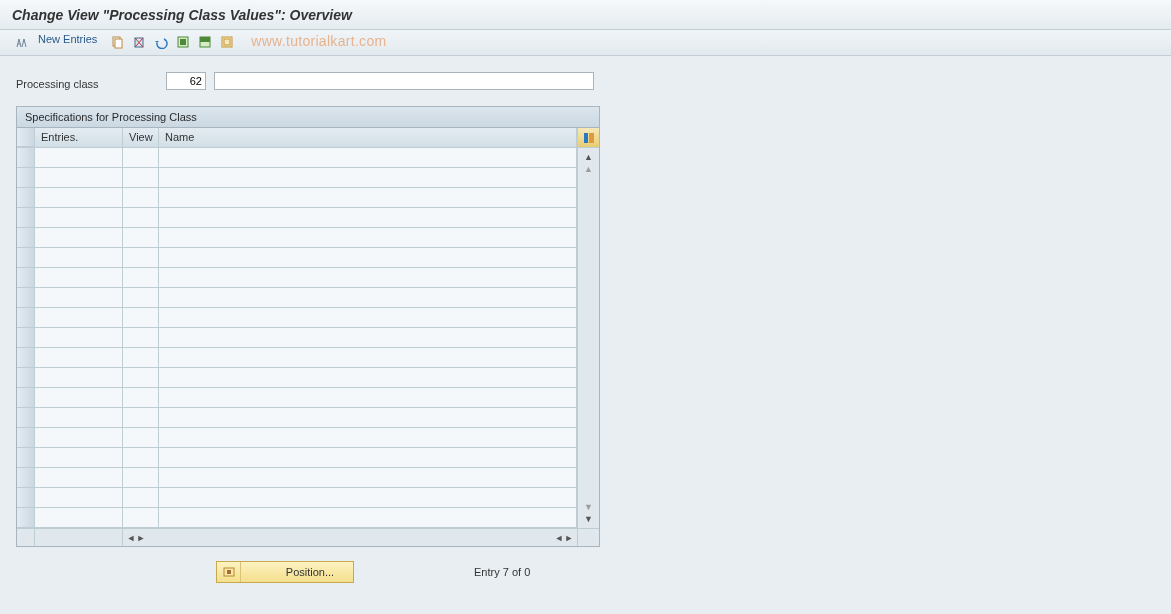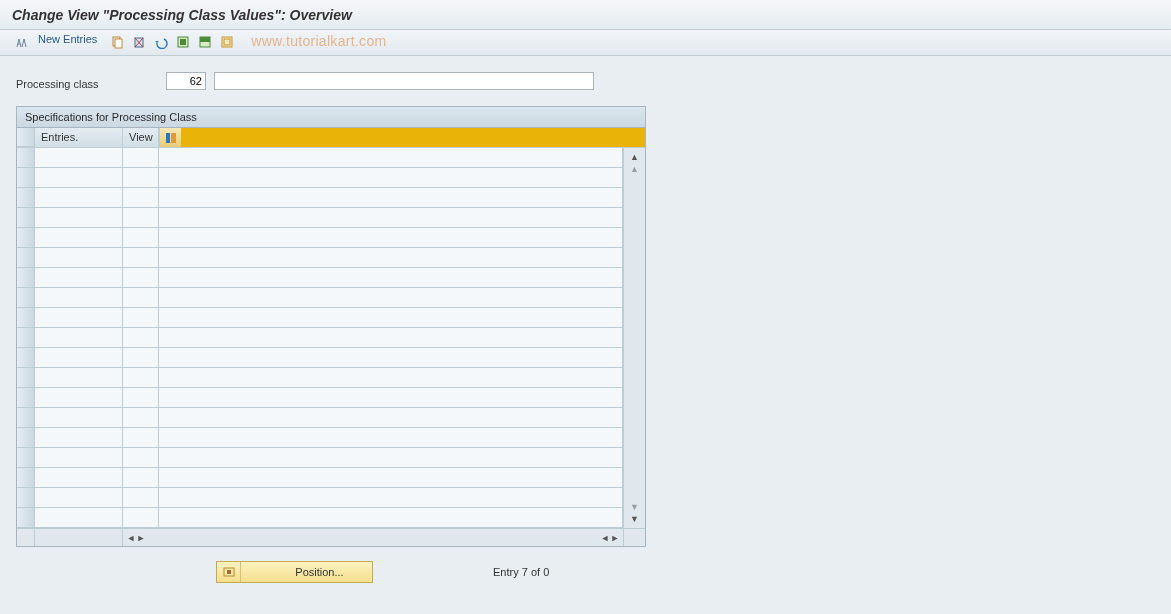--- a/index.html
+++ b/index.html
@@ -86,22 +86,22 @@
       width: 380px; height:18px;
       border: 1px solid #a8b5bf;
       background:#fff;
       padding:0 3px;
       font-size:11px;
     }
 
     
     .table-panel {
       border: 1px solid #a8b5bf;
-      background: #eab308;
-      width: 630px;
+      background: #bef264;
+      width: 584px;
     }
     .table-title {
       background: linear-gradient(to bottom,#dbe5ed, #cbd8e2);
       padding: 4px 8px;
       border-bottom: 1px solid #a8b5bf;
       color:#2a2a2a;
     }
     .table-header-row {
       display: flex;
       align-items: stretch;
@@ -181,21 +181,21 @@
       align-items:center;
       margin-top:14px;
       padding-left:200px;
       gap: 120px;
     }
     .position-btn {
       display:flex;align-items:center;
       border:1px solid #c9a94f;
       background: linear-gradient(to bottom,#fef2c0,#f4df8e);
       height:22px;
-      width:157px;
+      width:138px;
       cursor:pointer;
       gap:26px;
     }
     .position-btn .icon-zone {
       width:24px;height:100%;
       border-right:1px solid #d8c278;
       display:flex;align-items:center;justify-content:center;
     }
     .position-btn .label {
       flex:1; text-align:center; color:#333;
@@ -267,20 +267,21 @@
     <input class="field-input-lg" value="" style="">
   </div>
 
   <div class="table-panel">
     <div class="table-title">Specifications for Processing Class</div>
 
     <div class="table-header-row">
       <div class="row-handle"></div>
       <div class="th th-specific">Entries.</div>
       <div class="th th-info">View</div>
+      <div class="th th-name">Name</div>
       <div class="th-settings">
         <svg width="12" height="12">
             <rect x="1" y="1" width="4" height="10" fill="#2a78c2"></rect>
             <rect x="6" y="1" width="5" height="10" fill="#e09a3e"></rect>
           </svg>
       </div>
     </div>
 
     <div class="table-body-wrap">
       <div class="table-body" id="table-body">

